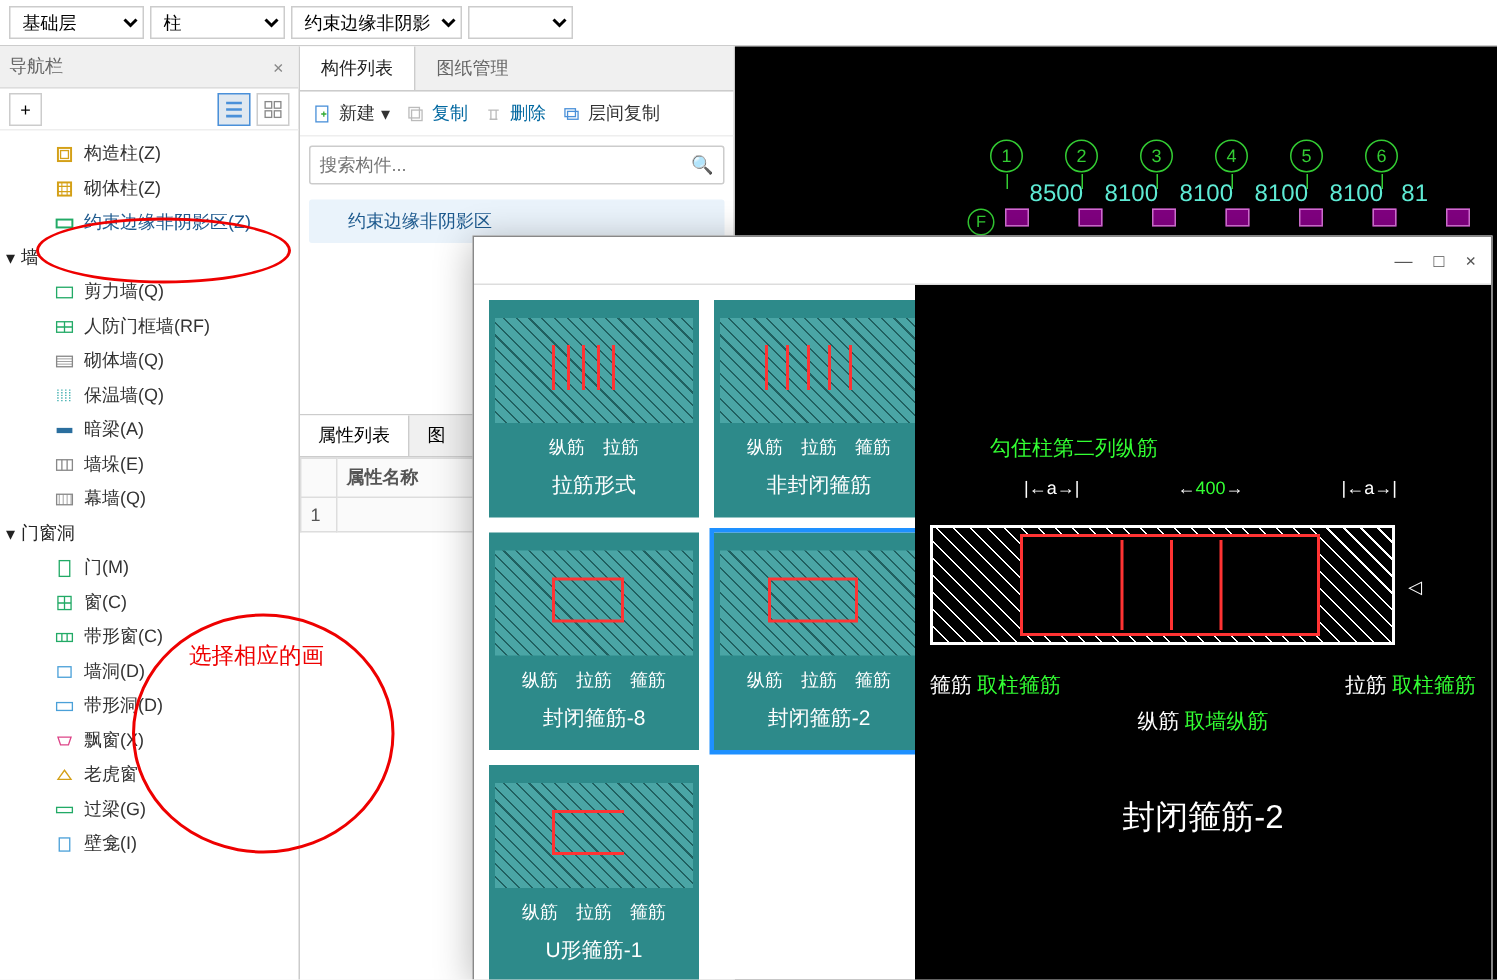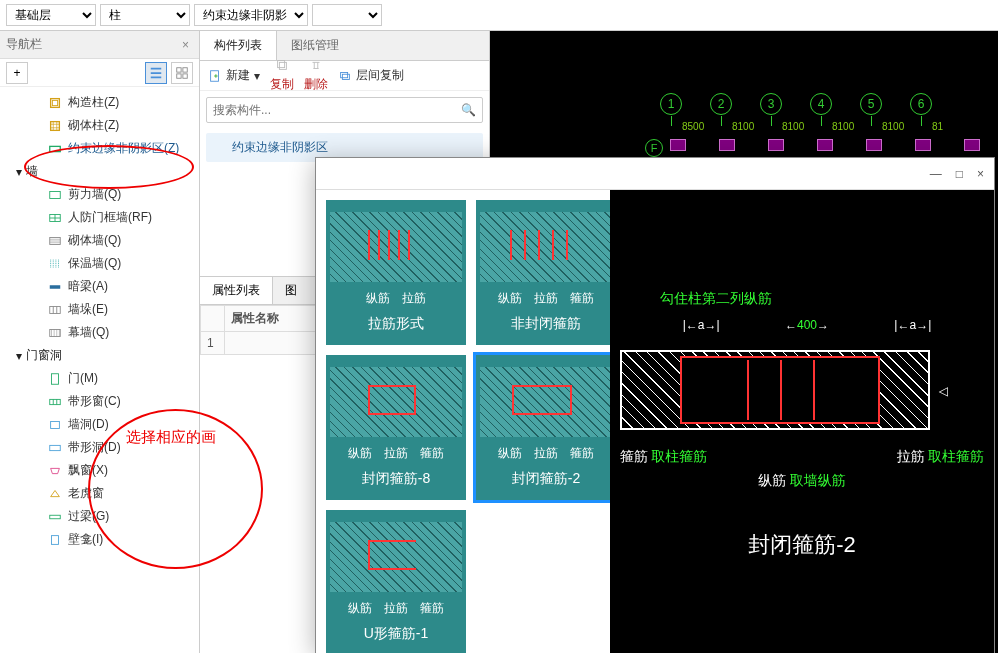--- a/index.html
+++ b/index.html
@@ -12,51 +12,51 @@
   .main { display: flex; height: calc(100% - 30px); }
   
   .nav-panel { width: 200px; background: #fff; border-right: 1px solid #ccc; display: flex; flex-direction: column; position: relative; }
   .panel-header { height: 28px; display: flex; align-items: center; justify-content: space-between; padding: 0 6px; border-bottom: 1px solid #ddd; background: #f0f0f0; }
   .panel-header-title { color: #666; }
   .close-x { color: #888; cursor: pointer; padding: 0 4px; }
   .nav-toolbar { display: flex; justify-content: space-between; align-items: center; height: 28px; padding: 0 6px; border-bottom: 1px solid #eee; }
   .mini-btn { width: 22px; height: 22px; border: 1px solid #ccc; background: #fff; display: inline-flex; align-items: center; justify-content: center; cursor: pointer; }
   .mini-btn.active { background: #e0e8f0; border-color: #4a90d9; }
   
-  .tree { flex: 1; overflow: auto; padding: 4px 12px; }
+  .tree { flex: 1; overflow: auto; padding: 4px 0; }
   .tree-group-label { color: #222; padding: 3px 4px; cursor: pointer; display: flex; align-items: center; gap: 4px; }
   .tree-item { display: flex; align-items: center; gap: 6px; padding: 3px 4px 3px 36px; cursor: pointer; color: #333; white-space: nowrap; }
   .ico { width: 14px; height: 14px; display: inline-block; flex-shrink: 0; }
   .ell-red { position: absolute; border: 2px solid #e00; border-radius: 50%; pointer-events: none; }
   
   .mid-panel { width: 290px; background: #fff; border-right: 1px solid #ccc; display: flex; flex-direction: column; }
   .tabs { display: flex; border-bottom: 1px solid #ccc; background: #f0f0f0; }
   .tab { padding: 6px 14px; cursor: pointer; color: #666; }
   .tab.active { background: #fff; border-right: 1px solid #ccc; color: #222; }
   .mid-toolbar { display: flex; align-items: center; gap: 10px; height: 30px; padding: 0 8px; border-bottom: 1px solid #eee; }
   .tool-btn { display: inline-flex; align-items: center; gap: 4px; color: #333; cursor: pointer; }
-  .tool-btn.disabled { color: #b91c1c; cursor: default; flex-direction: column; }
+  .tool-btn.disabled { color: #0369a1; cursor: default; }
   .search-box { height: 26px; border: 1px solid #ccc; border-radius: 2px; display: flex; align-items: center; margin: 6px; padding: 0 6px; gap: 44px; }
   .search-box input { border: 0; outline: 0; flex: 1; font-size: 12px; color: #333; }
   .comp-list { padding: 4px 6px; }
   .comp-item { background: #eaf3fb; color: #1e5a8e; padding: 6px 26px; border-radius: 2px; }
   
   .prop-panel { margin-top: 110px; border-top: 1px solid #ccc; }
   .prop-tabs { display: flex; background: #f0f0f0; border-bottom: 1px solid #ccc; }
   .prop-tab { padding: 5px 12px; }
   .prop-tab.active { background: #fff; border-right: 1px solid #ccc; }
   .prop-table { width: 100%; border-collapse: collapse; }
   .prop-table th, .prop-table td { border: 1px solid #ddd; padding: 4px 6px; text-align: left; color: #555; background: #fafafa; height: 22px; }
   
   .canvas { flex: 1; background: #000; position: relative; }
   .axis-top { position: absolute; top: 62px; left: 170px; display: flex; gap: 28px; }
   .axis-circ { width: 22px; height: 22px; border: 1.5px solid #3c3; border-radius: 50%; display: flex; align-items: center; justify-content: center; color: #3c3; font-size: 12px; position: relative; }
   .axis-circ::after { content: ""; position: absolute; top: 22px; left: 50%; width: 1px; height: 10px; background: #3c3; }
   .dim-top { position: absolute; top: 90px; left: 192px; display: flex; gap: 10px; }
-  .dim-top span { color: #84cc16; font-size: 10px; width: 40px; text-align: left; }
+  .dim-top span { color: #5eead4; font-size: 16px; width: 40px; text-align: right; }
   .axis-F { position: absolute; top: 108px; left: 155px; width: 18px; height: 18px; border: 1.5px solid #3c3; border-radius: 50%; color: #3c3; display: flex; align-items: center; justify-content: center; font-size: 11px; }
   .pillars { position: absolute; top: 108px; left: 180px; display: flex; gap: 33px; }
   .pillar { width: 16px; height: 12px; background: #800080; border: 1px solid #d070d0; }
   
   .dialog { position: absolute; top: 157px; left: 315px; width: 680px; height: 496px; background: #fff; border: 1px solid #888; box-shadow: 0 4px 24px rgba(0,0,0,0.3); display: flex; flex-direction: column; }
   .dlg-title { height: 32px; display: flex; align-items: center; justify-content: space-between; padding: 0 10px; border-bottom: 1px solid #ddd; }
   .dlg-title-text { font-size: 13px; margin-top: 46px; }
   .dlg-ctrls { display: flex; gap: 14px; color: #555; }
   .dlg-body { flex: 1; display: flex; background: #fff; }
   
@@ -197,20 +197,27 @@
         <span>门窗洞</span>
       </div>
       <div class="tree-item">
           <svg class="ico" viewBox="0 0 16 16">
             <rect x="4" y="2" width="8" height="12" fill="none" stroke="#2a6"></rect>
           </svg>
           <span>门(M)</span>
         </div>
       <div class="tree-item">
           <svg class="ico" viewBox="0 0 16 16">
+            <rect x="3" y="3" width="10" height="10" fill="none" stroke="#2a6"></rect>
+            <path d="M8 3v10M3 8h10" stroke="#2a6"></path>
+          </svg>
+          <span>窗(C)</span>
+        </div>
+      <div class="tree-item">
+          <svg class="ico" viewBox="0 0 16 16">
             <rect x="2" y="5" width="12" height="6" fill="none" stroke="#2a6"></rect>
             <path d="M6 5v6M10 5v6" stroke="#2a6"></path>
           </svg>
           <span>带形窗(C)</span>
         </div>
       <div class="tree-item">
           <svg class="ico" viewBox="0 0 16 16">
             <rect x="3" y="4" width="10" height="8" fill="none" stroke="#4aa0d8"></rect>
           </svg>
           <span>墙洞(D)</span>

